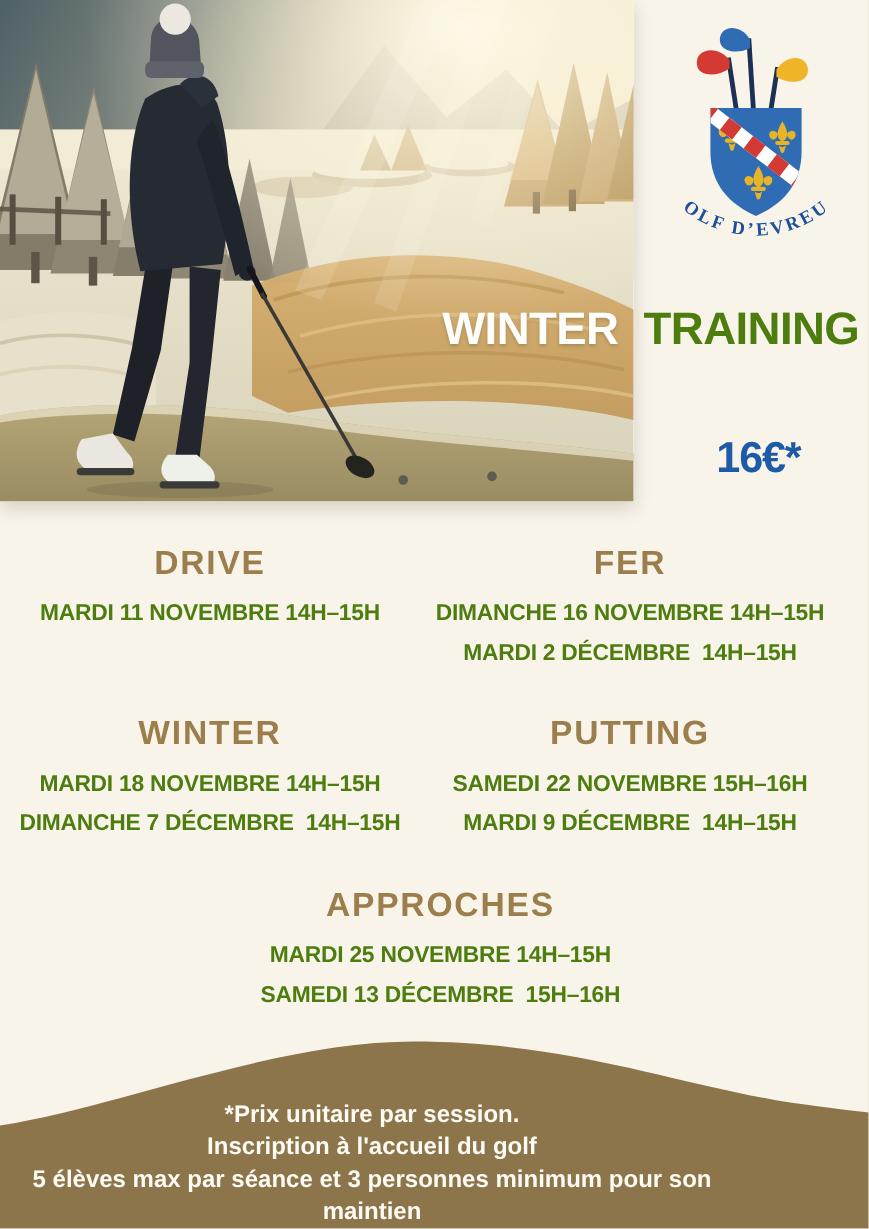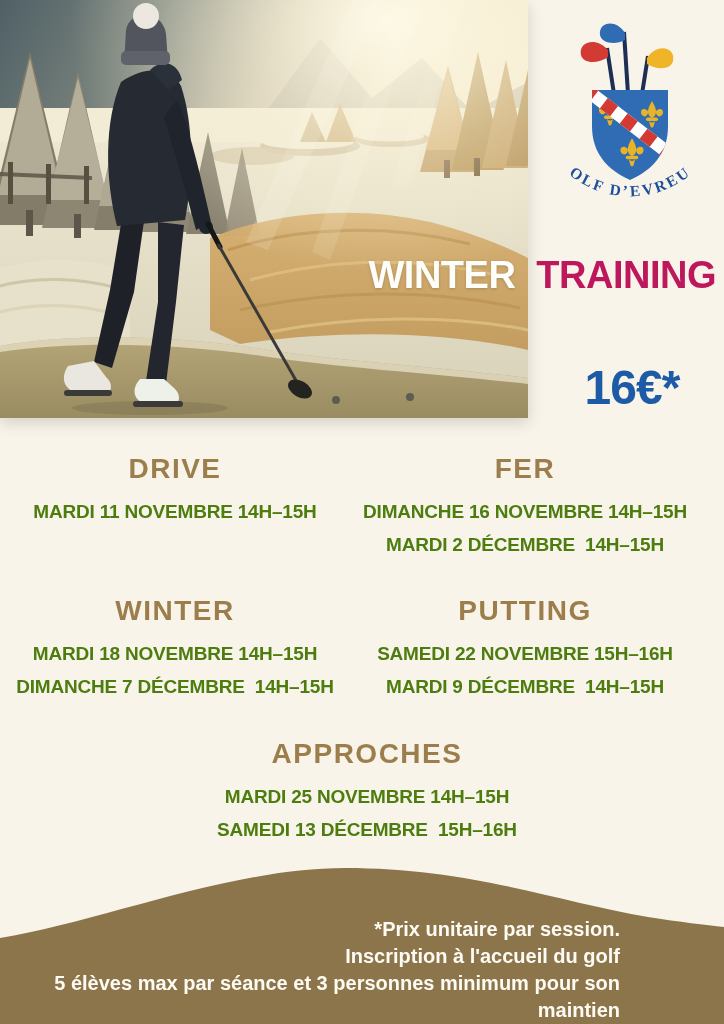--- a/index.html
+++ b/index.html
@@ -15,46 +15,46 @@
   .logo{position:absolute;left:548px;top:12px;width:164px;height:196px;}
   .logo svg{display:block;width:100%;height:100%;}
   .logo textPath{font-family:"Liberation Serif",serif;font-weight:bold;font-size:15.5px;letter-spacing:2.5px;fill:#1d4f9b;}
   
   .title{
     position:absolute;left:0;top:254px;width:716px;
     display:flex;justify-content:flex-end;align-items:baseline;gap:21px;
     font-weight:bold;font-size:38px;letter-spacing:-.5px;white-space:pre;
   }
   .title .w{color:#fdfdfa;text-shadow:0 1px 3px rgba(60,60,40,.25);}
-  .title .t{color:#be185d;}
+  .title .t{color:#4d7c0f;}
   
   .price{
     position:absolute;left:552px;top:360px;width:160px;text-align:center;
-    color:#1e5ba6;font-weight:bold;font-size:48px;letter-spacing:-1px;
+    color:#1e5ba6;font-weight:bold;font-size:36px;letter-spacing:-1px;
   }
   
   .row{position:absolute;left:0;width:700px;display:flex;}
   .row .section{flex:1;text-align:center;}
   .row.single .section{flex:none;width:100%;}
   .section h2{
     margin:0;color:#9c7e4d;font-size:28px;font-weight:bold;letter-spacing:1.5px;line-height:34px;
   }
   .section .dates{margin-top:9px;}
   .date-line{
     color:#4d7c0f;font-weight:bold;font-size:19px;line-height:33px;
     letter-spacing:-.2px;white-space:pre;
   }
   #row1{top:452px;}
   #row2{top:594px;}
   #row3{top:737px;padding-left:17px;}
   
   .footer{position:absolute;left:0;bottom:0;width:724px;height:164px;}
   .footer svg{position:absolute;left:0;top:0;width:724px;height:164px;}
   .footer-text{
-    position:absolute;left:0;top:56px;width:620px;text-align:right;
+    position:absolute;left:0;top:56px;width:620px;text-align:center;
     color:#fdfbf4;font-weight:bold;font-size:20px;line-height:27px;
   }
 </style>
 </head>
 <body>
 
 <div class="poster">
 
   <div class="photo">
     <svg viewBox="0 0 528 418" preserveAspectRatio="none">

